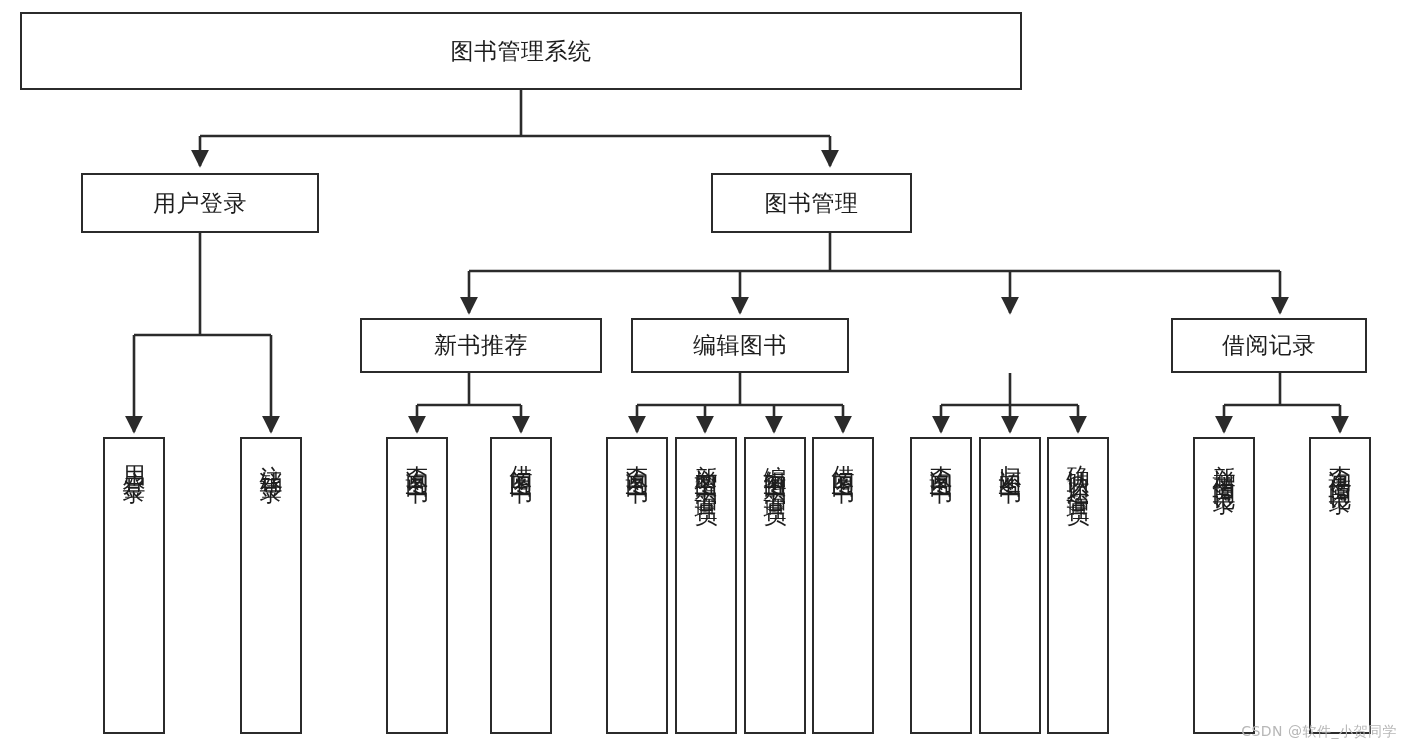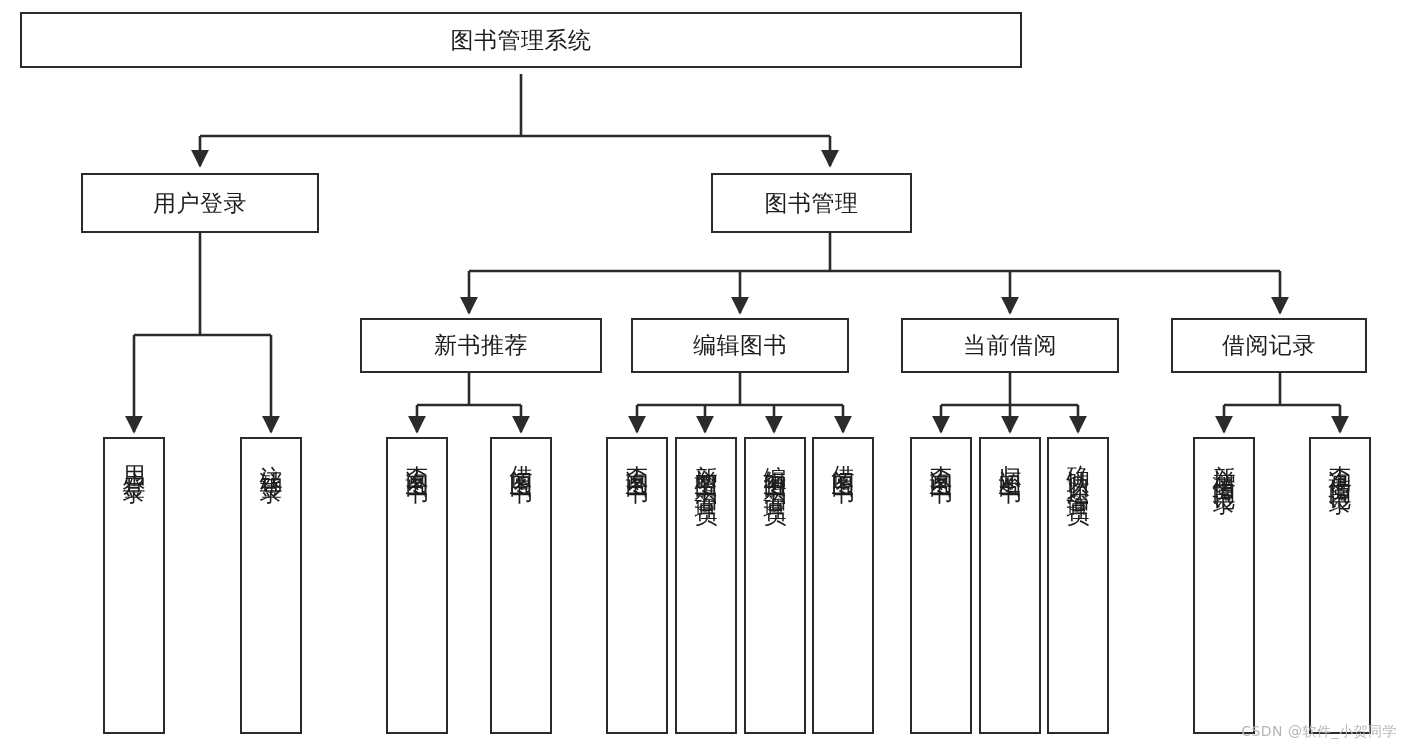--- a/index.html
+++ b/index.html
@@ -121,40 +121,37 @@
       <path d="M 1010 405 L 1010 432" marker-end="url(#arrow)"></path>
       <path d="M 1078 405 L 1078 432" marker-end="url(#arrow)"></path>
 
       <path d="M 1280 373 L 1280 405"></path>
       <path d="M 1224 405 L 1340 405"></path>
       <path d="M 1224 405 L 1224 432" marker-end="url(#arrow)"></path>
       <path d="M 1340 405 L 1340 432" marker-end="url(#arrow)"></path>
     </g>
   </svg>
 
-  <div class="node horiz" style="left:20px; top:12px; width:1002px; height:56px;">
+  <div class="node horiz" style="left:20px; top:12px; width:1002px; height:78px;">
     <span class="label">图书管理系统</span>
   </div>
 
   <div class="node horiz" style="left:81px; top:173px; width:238px; height:60px;">
     <span class="label">用户登录</span>
   </div>
   <div class="node horiz" style="left:711px; top:173px; width:201px; height:60px;">
     <span class="label">图书管理</span>
   </div>
 
   <div class="node horiz" style="left:360px; top:318px; width:242px; height:55px;">
     <span class="label">新书推荐</span>
   </div>
   <div class="node horiz" style="left:631px; top:318px; width:218px; height:55px;">
     <span class="label">编辑图书</span>
   </div>
-  <div class="node horiz" style="left:901px; top:318px; width:218px; height:55px;">
-    <span class="label">当前借阅</span>
-  </div>
   <div class="node horiz" style="left:1171px; top:318px; width:196px; height:55px;">
     <span class="label">借阅记录</span>
   </div>
 
   <div class="node vert" style="left:103px; top:437px; width:62px; height:297px;">
     <span class="label">用户登录</span>
   </div>
   <div class="node vert" style="left:240px; top:437px; width:62px; height:297px;">
     <span class="label">注销登录</span>
   </div>

